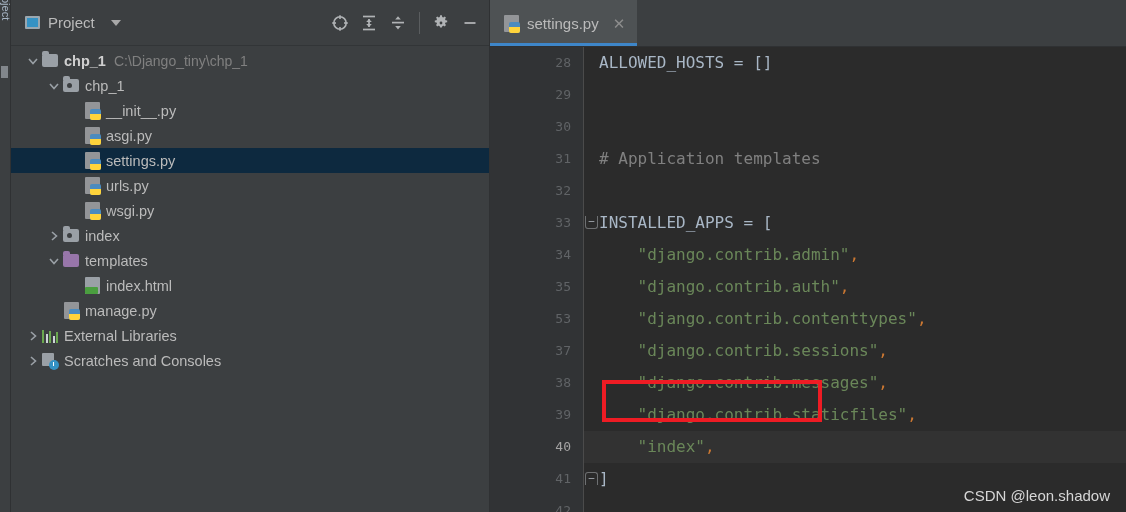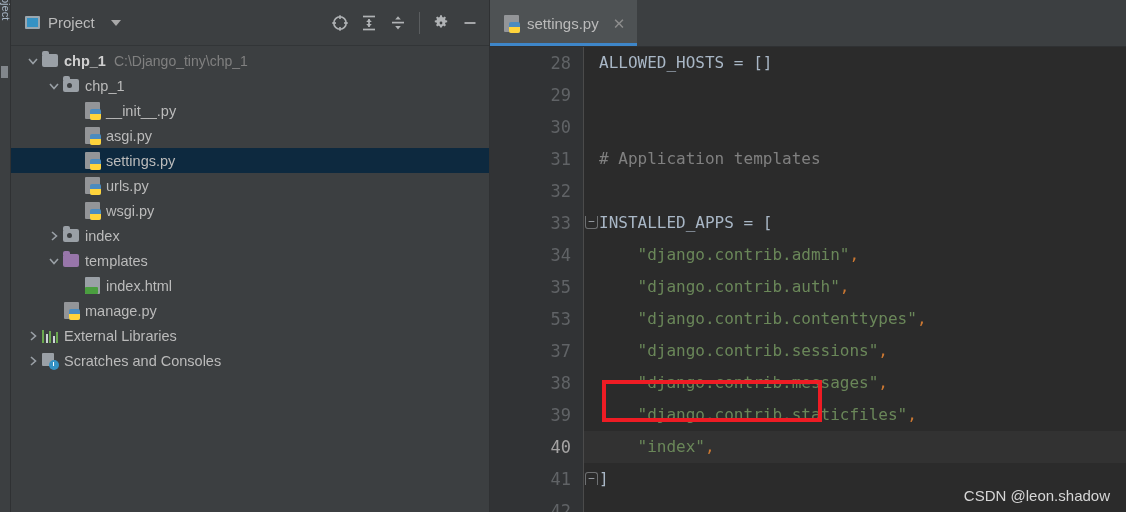--- a/index.html
+++ b/index.html
@@ -333,21 +333,21 @@
     position: relative;
     background: #2b2b2b;
     min-width: 0;
   }
   .ln {
     position: absolute;
     right: 12px;
     width: 80px;
     text-align: right;
     font-family: "DejaVu Sans Mono", monospace;
-    font-size: 17px;
+    font-size: 13px;
     color: #606366;
     line-height: 32px;
   }
   .ln.current { color: #a4a3a3; }
   .code-line {
     position: absolute;
     left: 0;
     right: 0;
     height: 32px;
     line-height: 32px;

